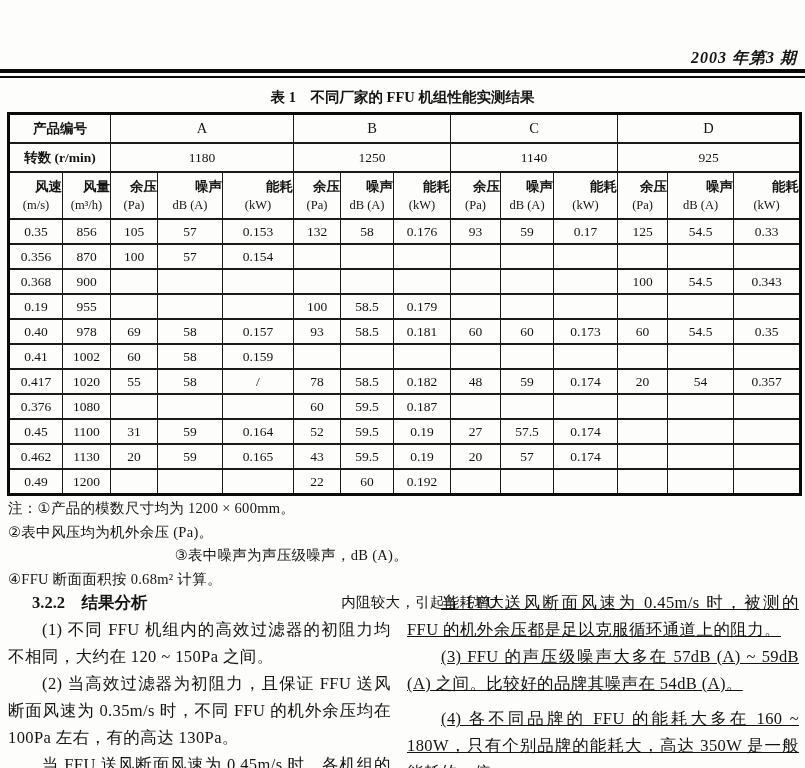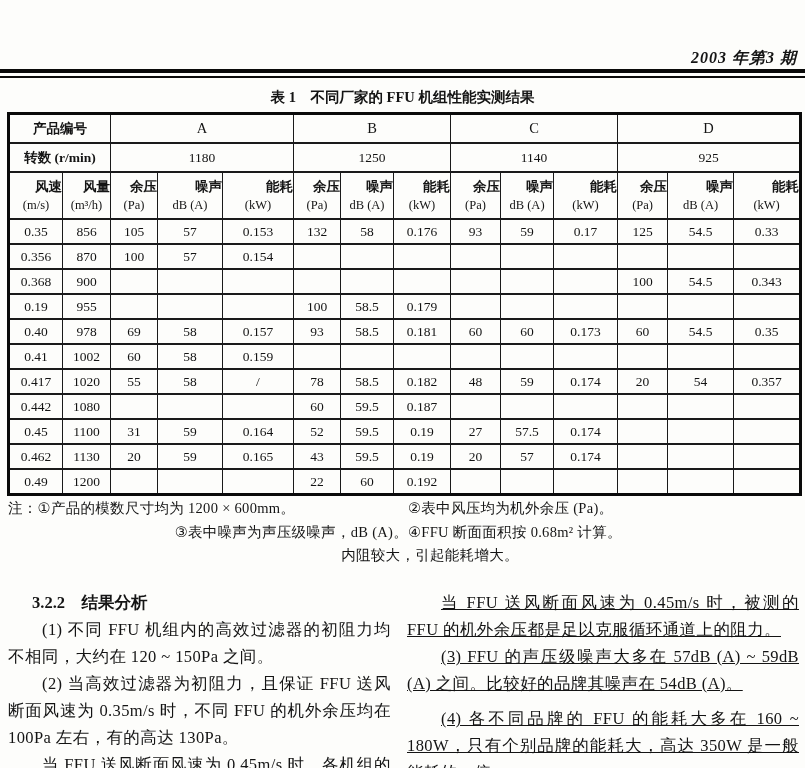--- a/index.html
+++ b/index.html
@@ -39,21 +39,21 @@
   .ffu-table tbody tr td{height:23px;}
   .ffu-table td.zh{font-weight:bold;font-size:13.5px;}
   .ffu-table td.pname{font-size:14.5px;}
   .ffu-table .b{font-weight:bold;font-size:13.5px;line-height:19px;text-align:right;}
   .ffu-table .unit{font-weight:normal;font-size:12.5px;line-height:18px;}
 
   .notes{
     position:absolute;top:452px;left:8px;width:792px;
     font-size:14.5px;line-height:23.5px;letter-spacing:0.3px;
   }
-  .note-line{display:flex;}
+  .note-line{display:flex;flex-direction:column;}
   .note-left{width:400px;box-sizing:border-box;}
   .ind{padding-left:34px;text-align:right;}
   .ind2{padding-left:52px;text-align:center;}
 
   .col{position:absolute;top:544px;}
   .col-left{left:8px;width:383px;}
   .col-right{left:407px;width:392px;text-decoration:underline;}
   .col p{
     margin:0;text-indent:34px;text-align:justify;
     font-size:16.5px;line-height:27px;letter-spacing:0.4px;
@@ -278,21 +278,21 @@
           <td>58.5</td>
           <td>0.182</td>
           <td>48</td>
           <td>59</td>
           <td>0.174</td>
           <td>20</td>
           <td>54</td>
           <td>0.357</td>
         </tr>
         <tr>
-          <td>0.442</td>
+          <td>0.376</td>
           <td>1080</td>
           <td></td>
           <td></td>
           <td></td>
           <td>60</td>
           <td>59.5</td>
           <td>0.187</td>
           <td></td>
           <td></td>
           <td></td>

